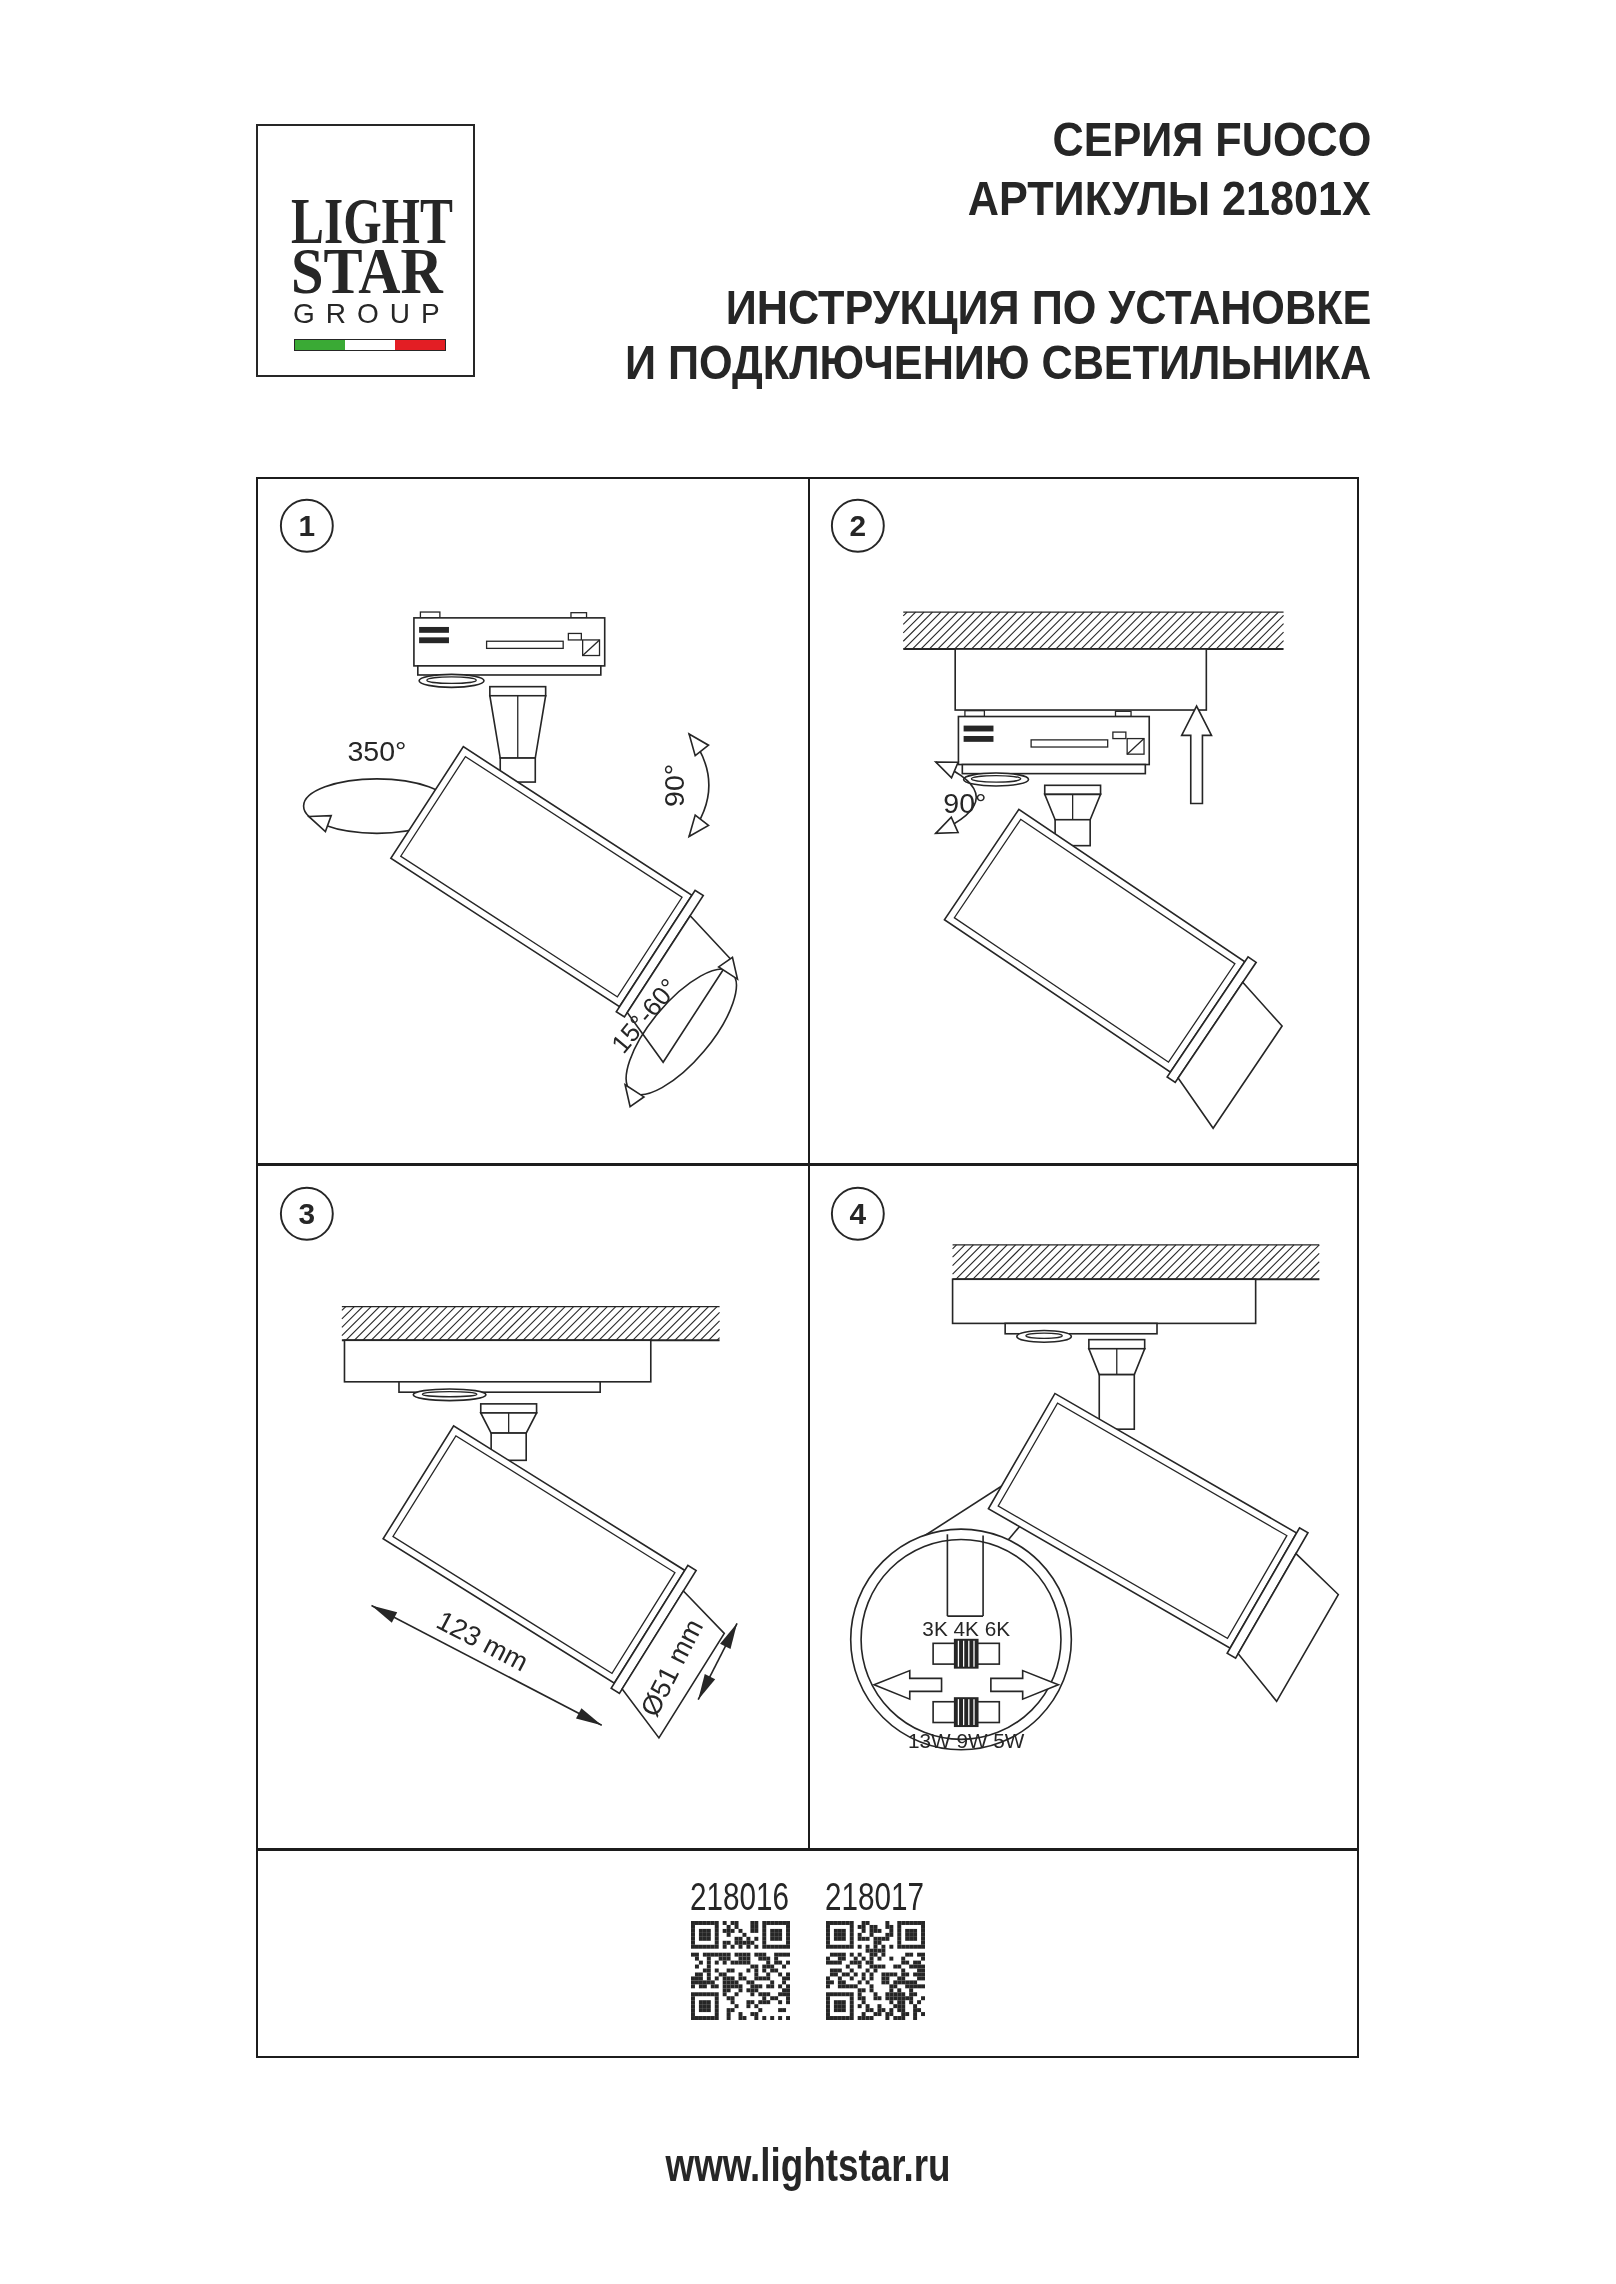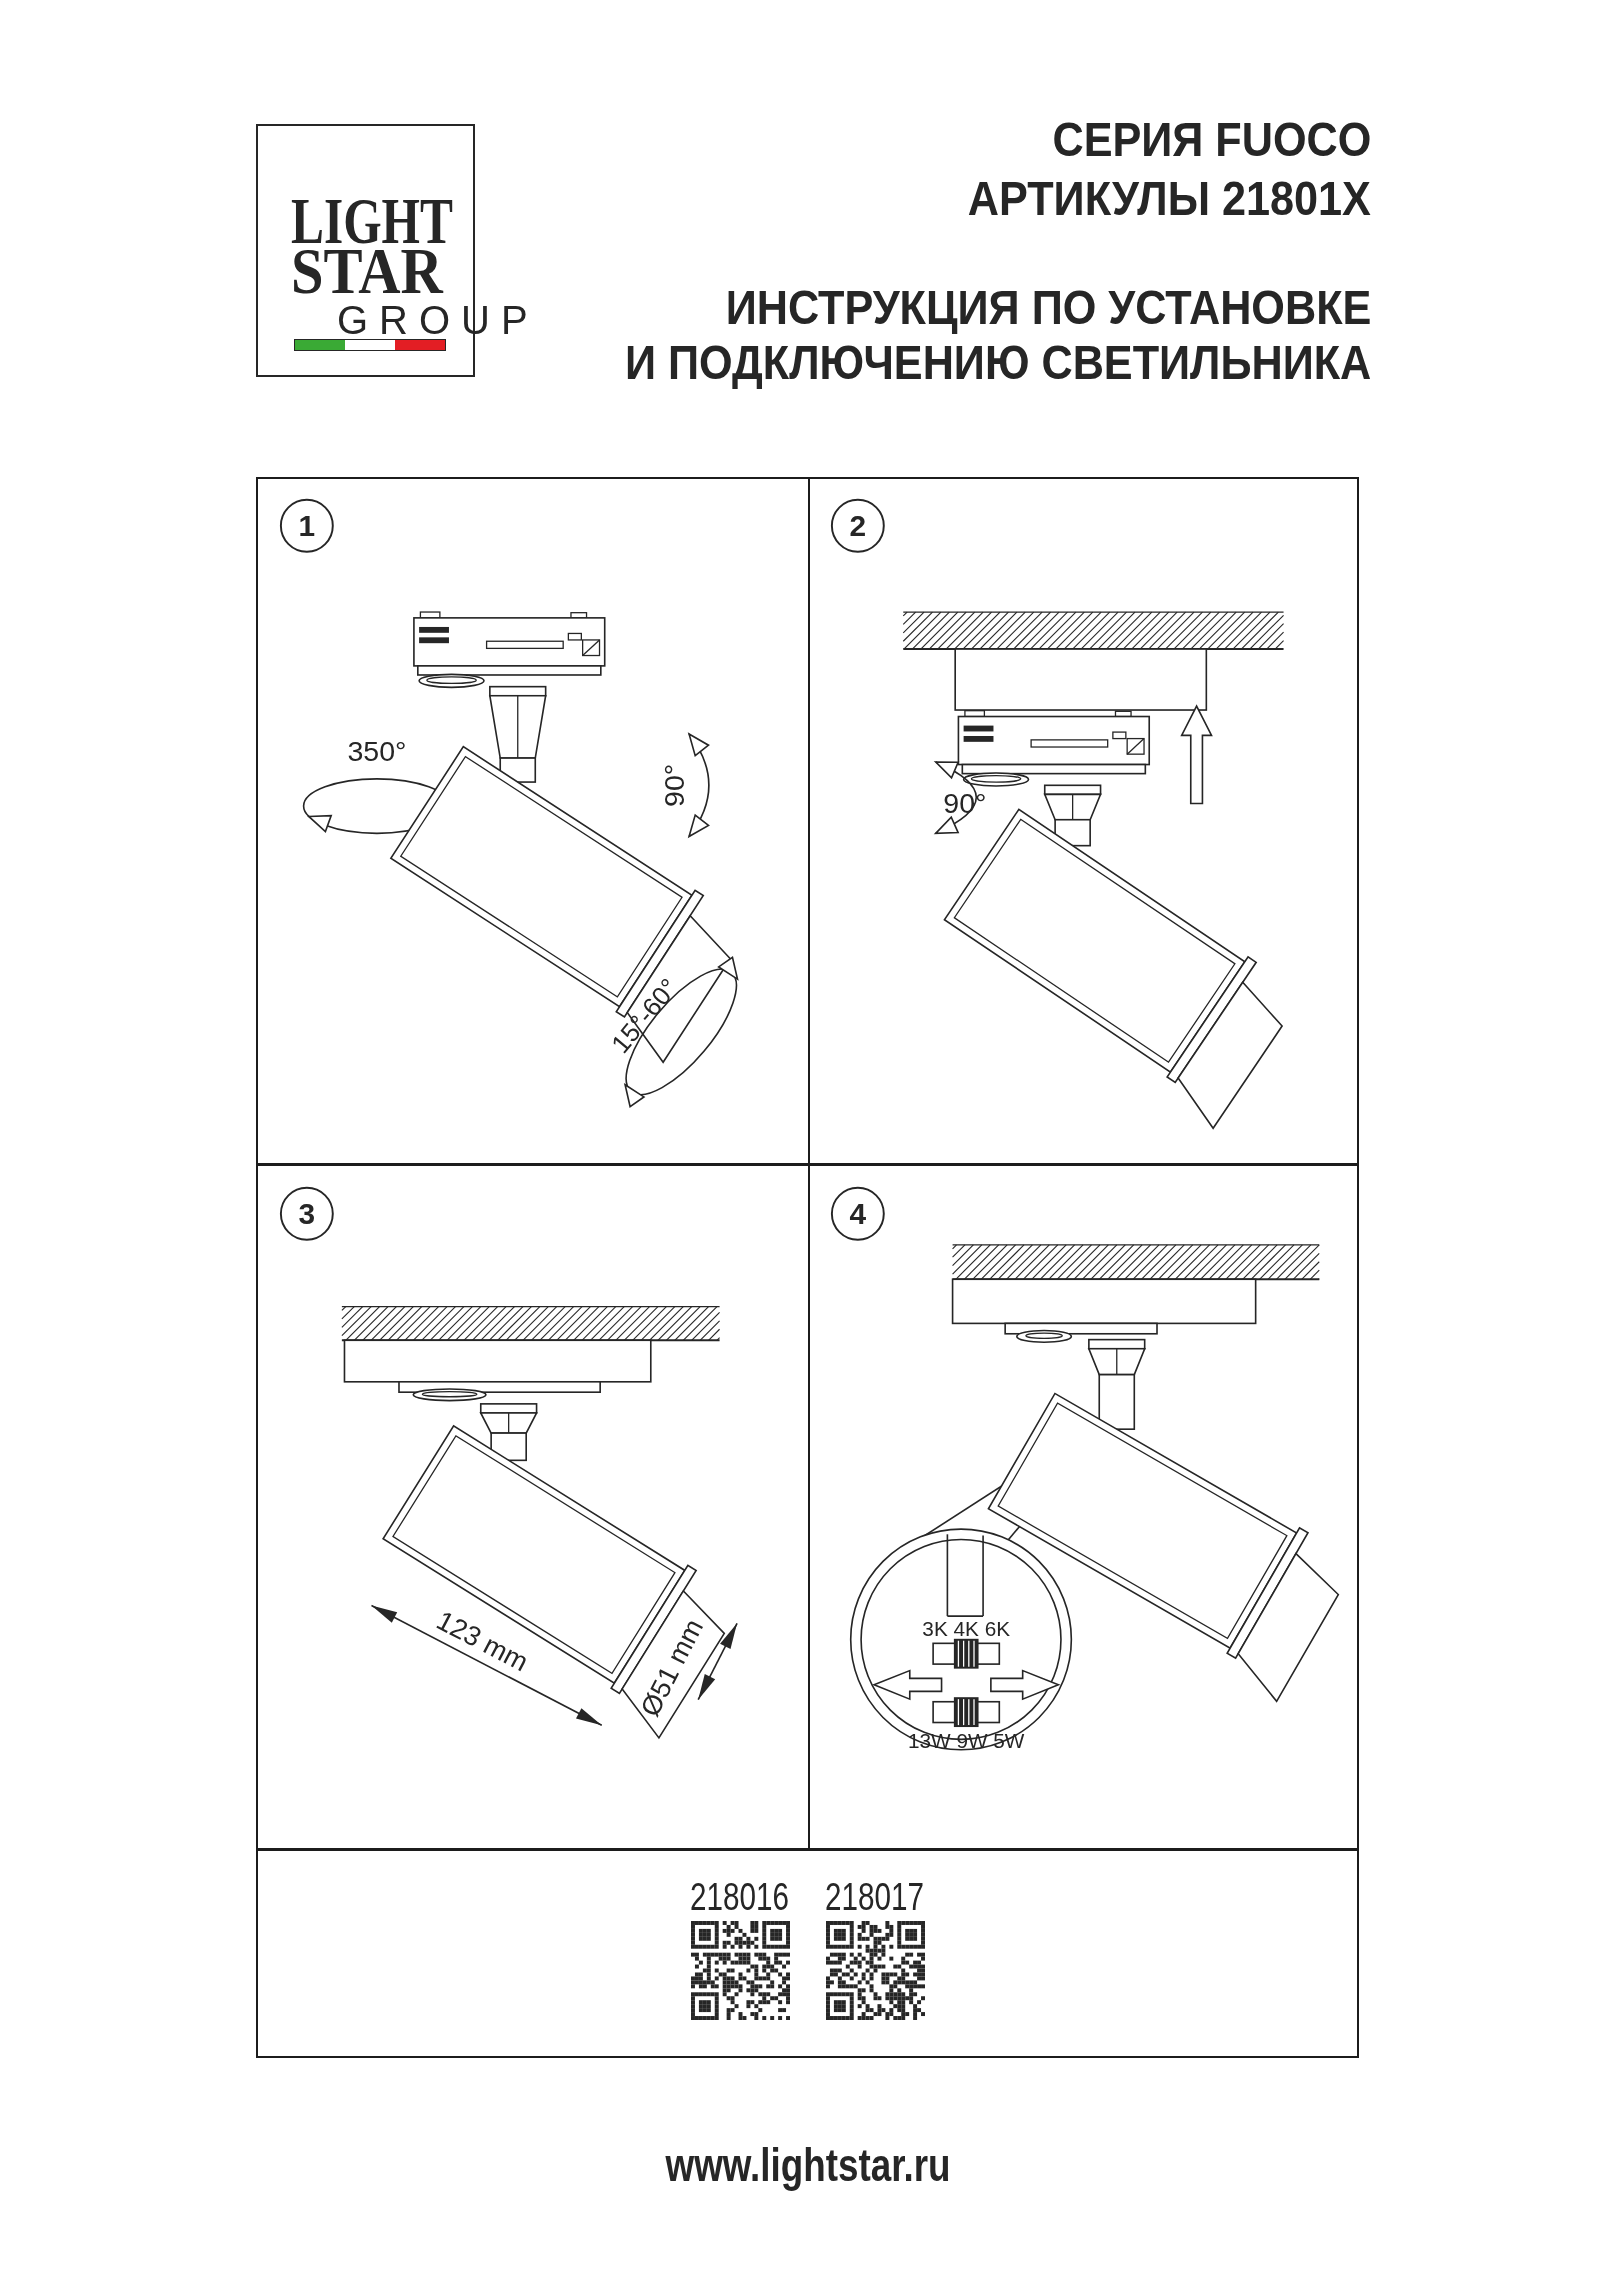--- a/index.html
+++ b/index.html
@@ -5,22 +5,22 @@
   html,body{margin:0;padding:0;background:#ffffff;}
   .page{position:relative;width:1616px;height:2284px;background:#ffffff;overflow:hidden;
         font-family:"Liberation Sans",sans-serif;color:#262626;}
   
   .logo-box{position:absolute;left:256px;top:124px;width:219px;height:253px;
             border:2px solid #262626;box-sizing:border-box;}
   .logo-line{position:absolute;white-space:nowrap;font-family:"Liberation Serif",serif;
              font-weight:700;line-height:1;transform-origin:left top;}
   .logo-light{left:33px;top:63px;font-size:65px;transform:scaleX(.76);}
   .logo-star{left:33px;top:113px;font-size:65px;transform:scaleX(.90);}
-  .logo-group{position:absolute;left:35px;top:174px;font-size:40px;font-weight:400;
-              letter-spacing:11px;line-height:1;font-family:"Liberation Sans",sans-serif;margin-left:44px;}
+  .logo-group{position:absolute;left:35px;top:174px;font-size:28px;font-weight:400;
+              letter-spacing:11px;line-height:1;font-family:"Liberation Sans",sans-serif;}
   .flag{position:absolute;left:36px;top:213px;width:152px;height:11.7px;
         border:1.3px solid #262626;box-sizing:border-box;display:flex;}
   .flag span{flex:1 1 0;}
   
   .title-line{position:absolute;right:245px;white-space:nowrap;font-weight:700;
               font-size:48px;line-height:1;transform-origin:right center;transform:scaleX(.9);}
   .t1{top:116px;} .t2{top:175px;} .t3{top:284px;} .t4{top:339px;}
   
   .grid{position:absolute;left:256px;top:477px;width:1103px;height:1581px;
         border:2px solid #1c1c1c;box-sizing:border-box;}

